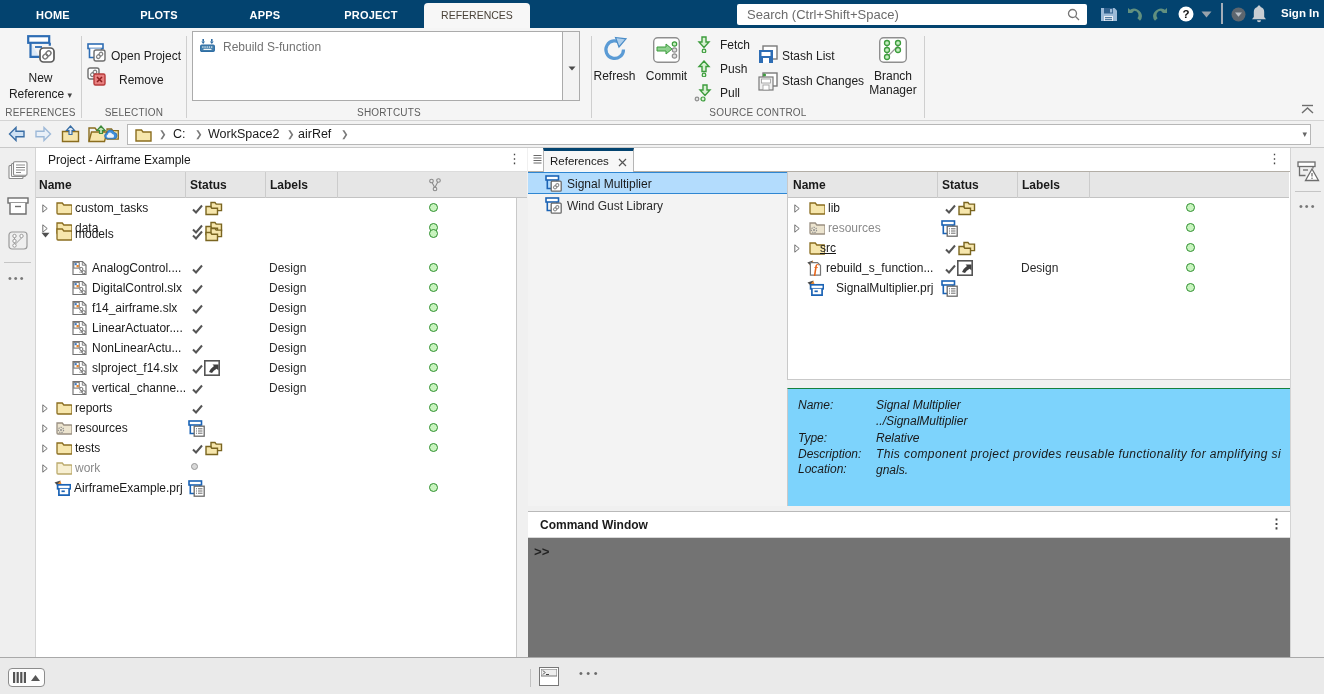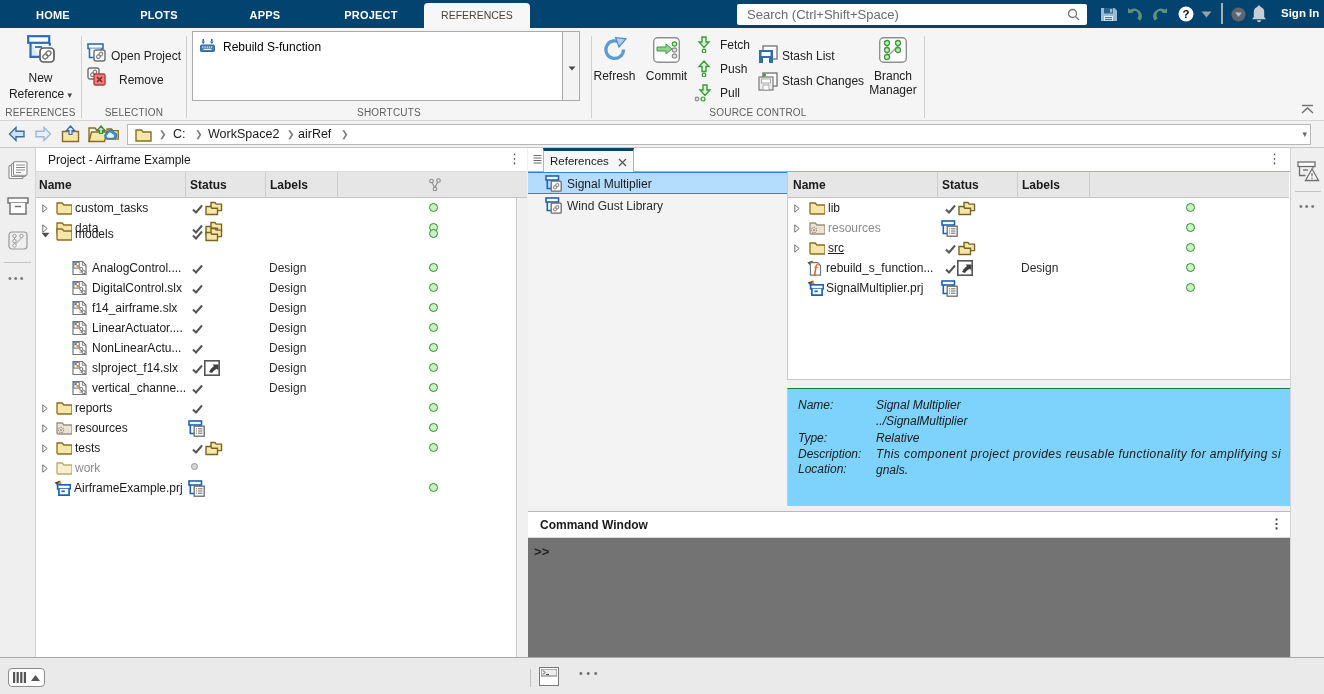--- a/index.html
+++ b/index.html
@@ -244,21 +244,21 @@
     <rect x="0.6" y="6" width="13.8" height="6.4" rx="1.2" fill="#4580ad" stroke="#2e6da4" stroke-width="1.1"></rect>
     <g fill="#fff">
           <rect x="2.2" y="7.5" width="1.3" height="1.1"></rect>
           <rect x="4.4" y="7.5" width="1.3" height="1.1"></rect>
           <rect x="6.6" y="7.5" width="1.3" height="1.1"></rect>
           <rect x="8.8" y="7.5" width="1.3" height="1.1"></rect>
           <rect x="11" y="7.5" width="1.3" height="1.1"></rect>
           <rect x="3.5" y="9.8" width="8" height="1.1"></rect>
         </g>
   </svg>
-  <div class="abs" style="left:223px;top:12px;font-size:12px;color:#000000;">Rebuild S-function</div>
+  <div class="abs" style="left:223px;top:12px;font-size:12px;color:#737373;">Rebuild S-function</div>
 
   <svg class="abs" style="left:601px;top:8px;" width="26" height="26" viewBox="0 0 26 26">
     <path d="M20 7.5 a8.8 8.8 0 1 0 2.5 6" fill="none" stroke="#5b9bd5" stroke-width="3.2"></path>
     <path d="M14.5 1.5 L25 2.8 L18 11 z" fill="#aecfec" stroke="#4a8cc7" stroke-width="1.2"></path>
   </svg>
   <div class="abs rlabel" style="left:591px;top:41px;width:47px;text-align:center;">Refresh</div>
 
   <svg class="abs" style="left:653px;top:9px;" width="27" height="26" viewBox="0 0 27 26">
     <rect x="0.7" y="0.7" width="25.6" height="24.6" rx="4" fill="#fff" stroke="#8f8f8f" stroke-width="1.4"></rect>
     <path d="M4 10 h9 v-3 l6 5 -6 5 v-3 h-9 z" fill="#8fd18f" stroke="#3c9c3c" stroke-width="1"></path>
@@ -675,21 +675,21 @@
             </svg>
             <div class="circ" style="left:398px;top:5px;"></div>
           </div>
       <div class="row" style="top:66px;">
             <svg class="abs" style="left:6px;top:6px;" width="6" height="9">
               <use href="#sym-arr-r"></use>
             </svg>
             <svg class="abs" style="left:21px;top:3px;" width="16" height="14">
               <use href="#sym-folder"></use>
             </svg>
-            <span class="rt" style="left:40px;text-decoration:underline;">src</span>
+            <span class="rt" style="left:32px;text-decoration:underline;">src</span>
             <svg class="abs" style="left:157px;top:6px;" width="11" height="10">
               <use href="#sym-check"></use>
             </svg>
             <svg class="abs" style="left:170px;top:3px;" width="18" height="15">
               <use href="#sym-folderpair"></use>
             </svg>
             <div class="circ" style="left:398px;top:5px;"></div>
           </div>
       <div class="row" style="top:86px;">
             <svg class="abs" style="left:19px;top:2px;" width="15" height="16">
@@ -702,21 +702,21 @@
             <svg class="abs" style="left:169px;top:2px;" width="16" height="16">
               <use href="#sym-shortcut"></use>
             </svg>
             <span class="rt" style="left:233px;color:#2b2b2b;">Design</span>
             <div class="circ" style="left:398px;top:5px;"></div>
           </div>
       <div class="row" style="top:106px;">
             <svg class="abs" style="left:19px;top:2px;" width="17" height="16">
               <use href="#sym-prj"></use>
             </svg>
-            <span class="rt" style="left:38px;">SignalMultiplier.prj</span>
+            <span class="rt" style="left:48px;">SignalMultiplier.prj</span>
             <svg class="abs" style="left:153px;top:2px;" width="17" height="17">
               <use href="#sym-stack"></use>
             </svg>
             <div class="circ" style="left:398px;top:5px;"></div>
           </div>
     </div>
     <div id="details">
       <span class="abs" style="left:10px;top:9px;">Name:</span>
           <span class="abs" style="left:88px;top:9px;">Signal Multiplier</span>
       <span class="abs" style="left:10px;top:34px;margin-top:39px;">Location:</span>

